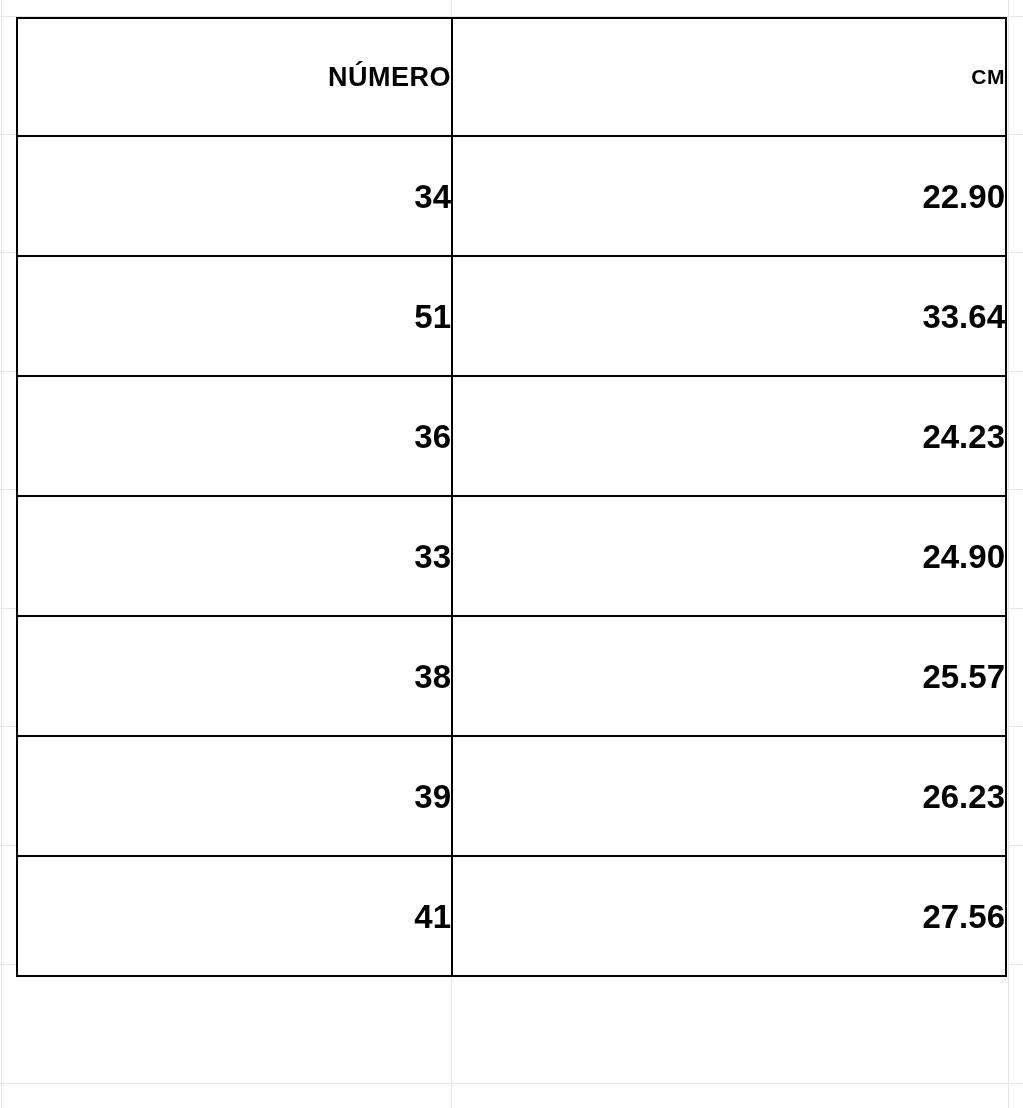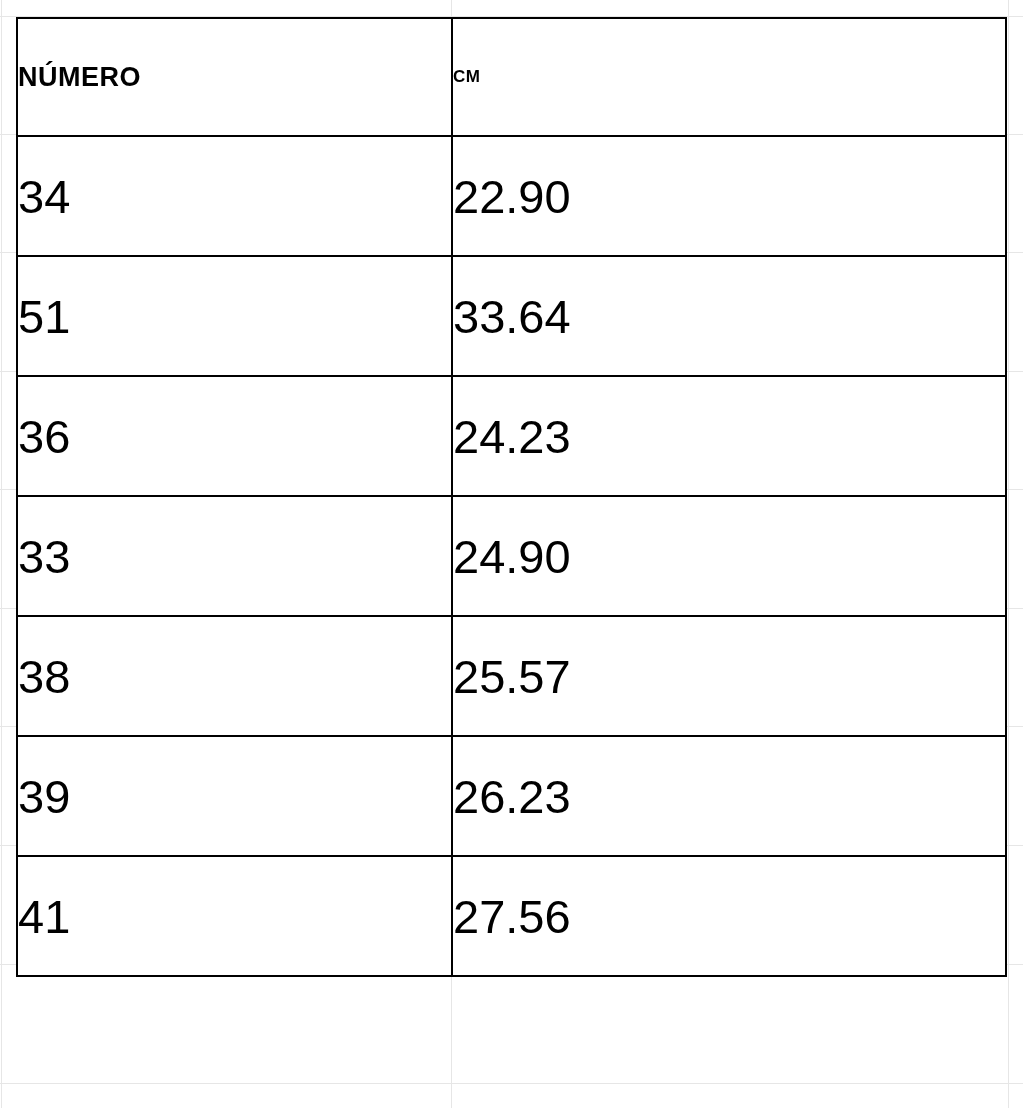--- a/index.html
+++ b/index.html
@@ -53,45 +53,45 @@
     border-collapse: collapse;
     table-layout: fixed;
   }
 
   table.size-table col.col-numero { width: 435px; }
   table.size-table col.col-cm     { width: 554px; }
 
   table.size-table th,
   table.size-table td {
     border: 2px solid #000000;
-    text-align: left;
+    text-align: right;
     vertical-align: middle;
     padding: 0;
     color: #000000;
     background: #ffffff;
   }
 
   table.size-table thead th {
     height: 116px;
     font-weight: bold;
     letter-spacing: 0.5px;
   }
   th.head-numero {
     background: #daeee7;
     font-size: 27px;
   }
   th.head-cm {
     background: #f9c8c6;
-    font-size: 17px;
+    font-size: 21px;
   }
 
   table.size-table tbody td {
     height: 118px;
-    font-size: 47px;
-    font-weight: 400;
+    font-size: 33px;
+    font-weight: 700;
     line-height: 1;
   }
 </style>
 </head>
 <body>
 
 <div class="sheet">
 
   <div class="sheet-grid">
     <div class="vline" style="left:1px;"></div>

